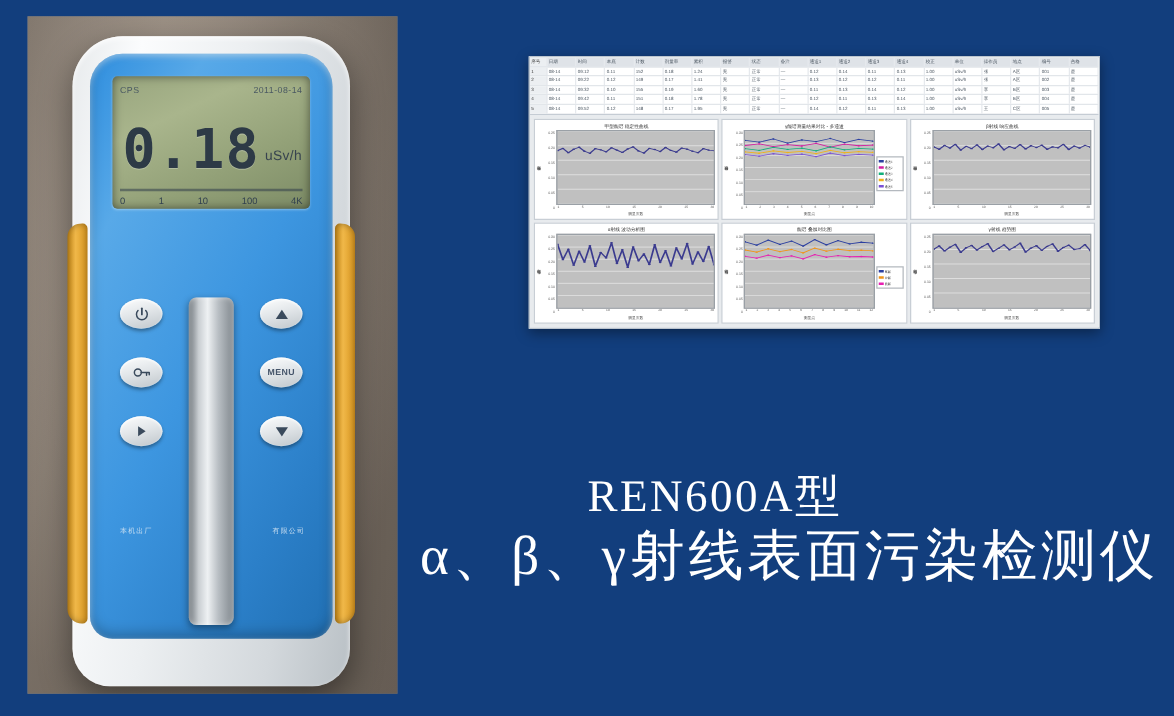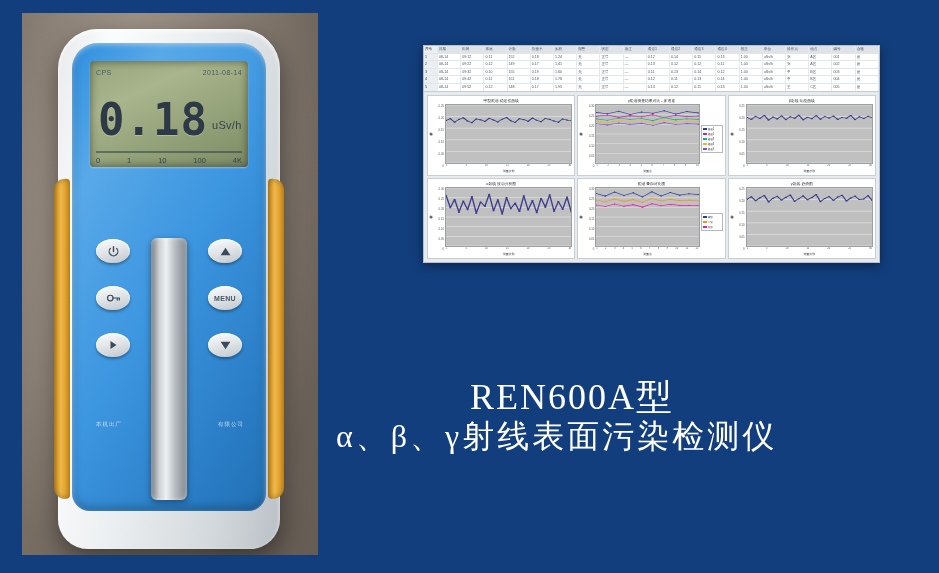--- a/index.html
+++ b/index.html
@@ -200,21 +200,21 @@
 
   
   #title-model{
     position:absolute; left:470px; top:325px;
     font-family:"Liberation Serif", serif;
     font-size:36px; color:#ffffff; letter-spacing:2px; white-space:nowrap;margin-top:48px;
   }
   #title-desc{
     position:absolute; left:336px; top:415px;
     font-family:"Liberation Serif", serif;
-    font-size:32px; color:#ffffff; letter-spacing:3px; white-space:nowrap;
+    font-size:44px; color:#ffffff; letter-spacing:3px; white-space:nowrap;
   }
 </style>
 </head>
 <body>
 
 <div id="product-photo">
   <div id="photo-backdrop"></div>
 
   <div id="device-shell">
     <div class="grip" id="grip-left"></div>

